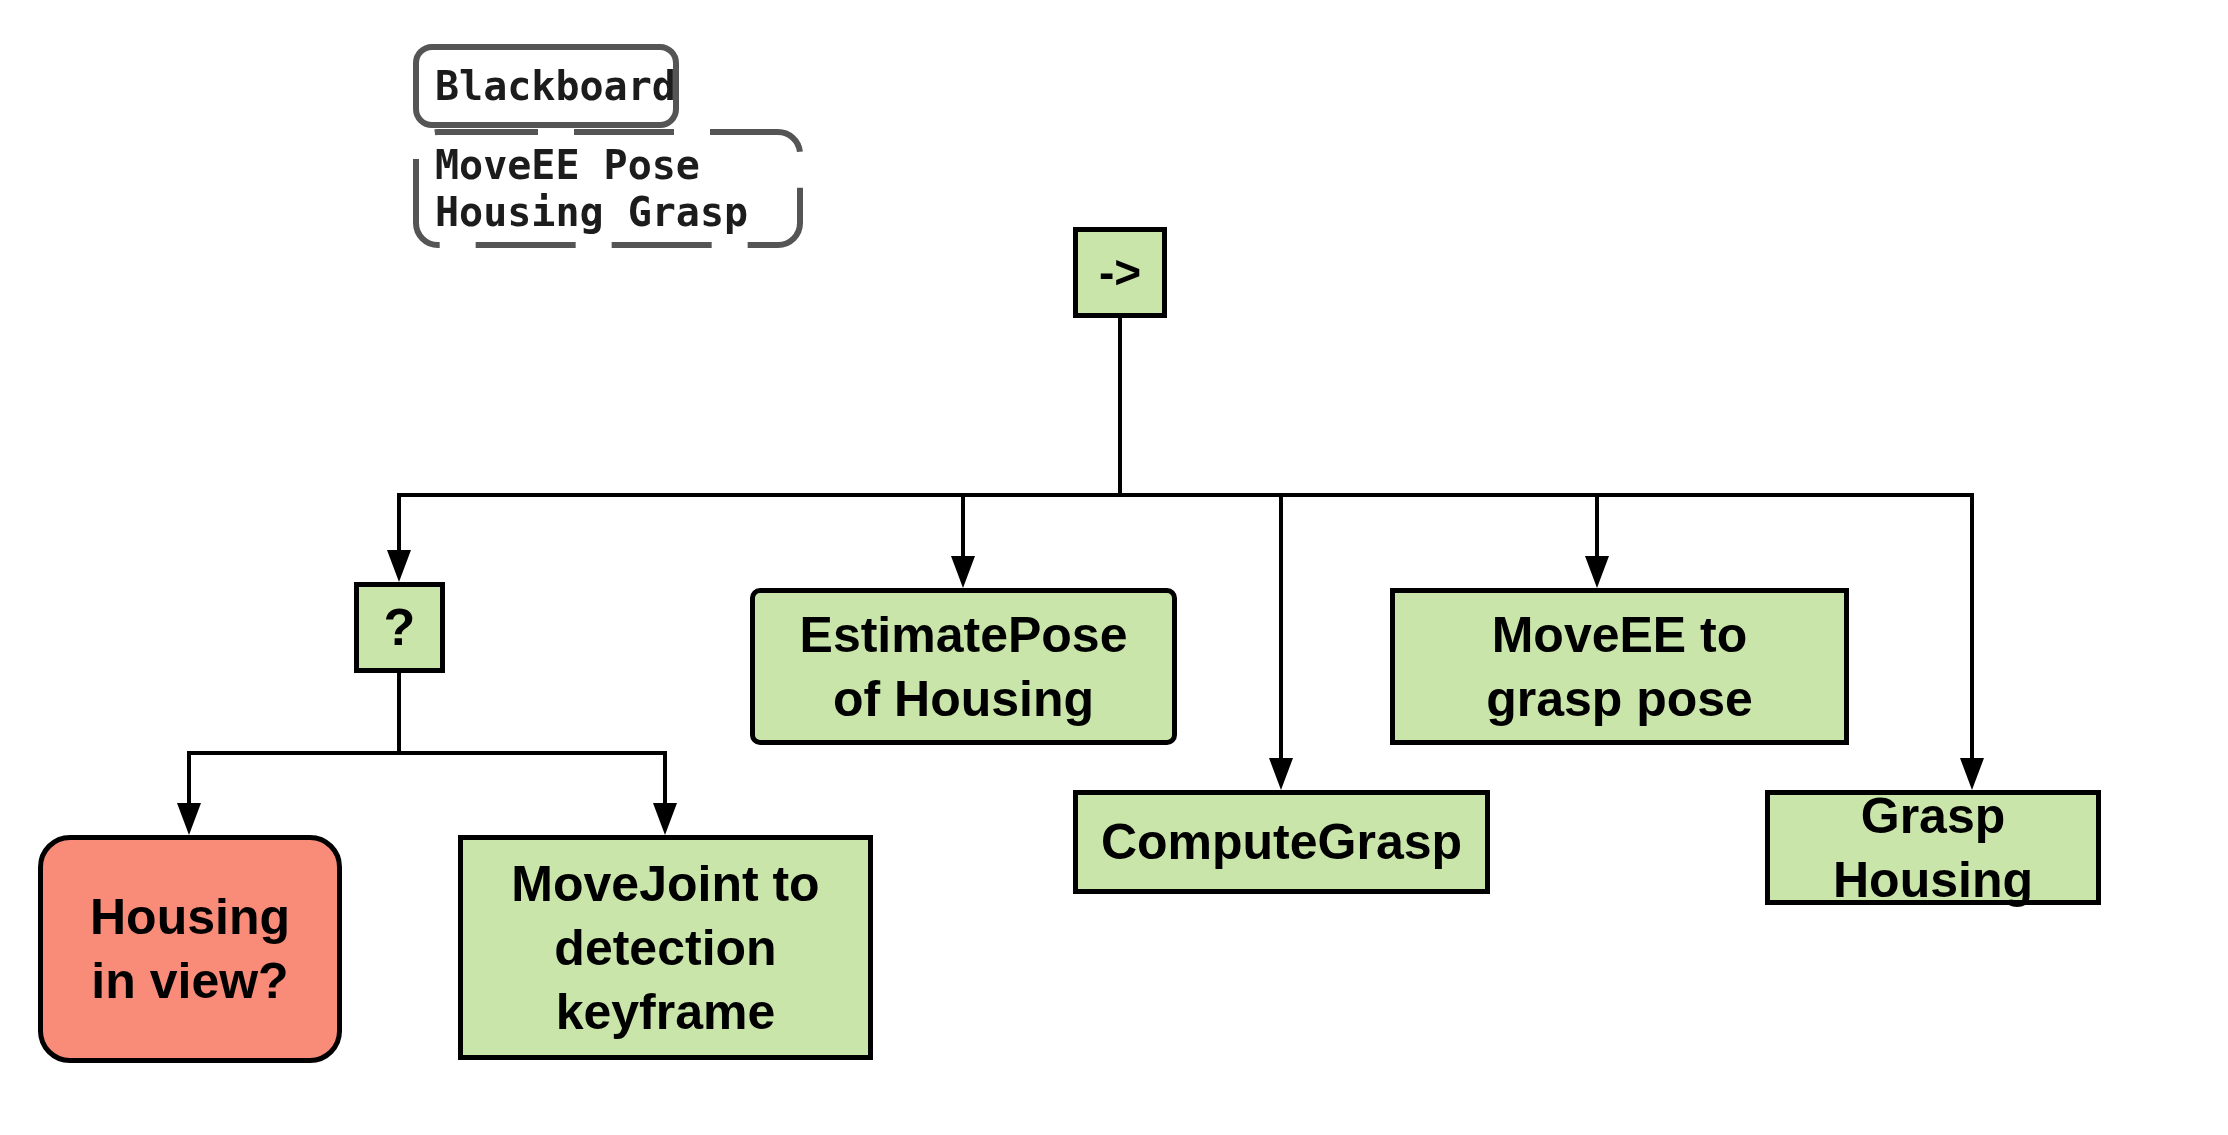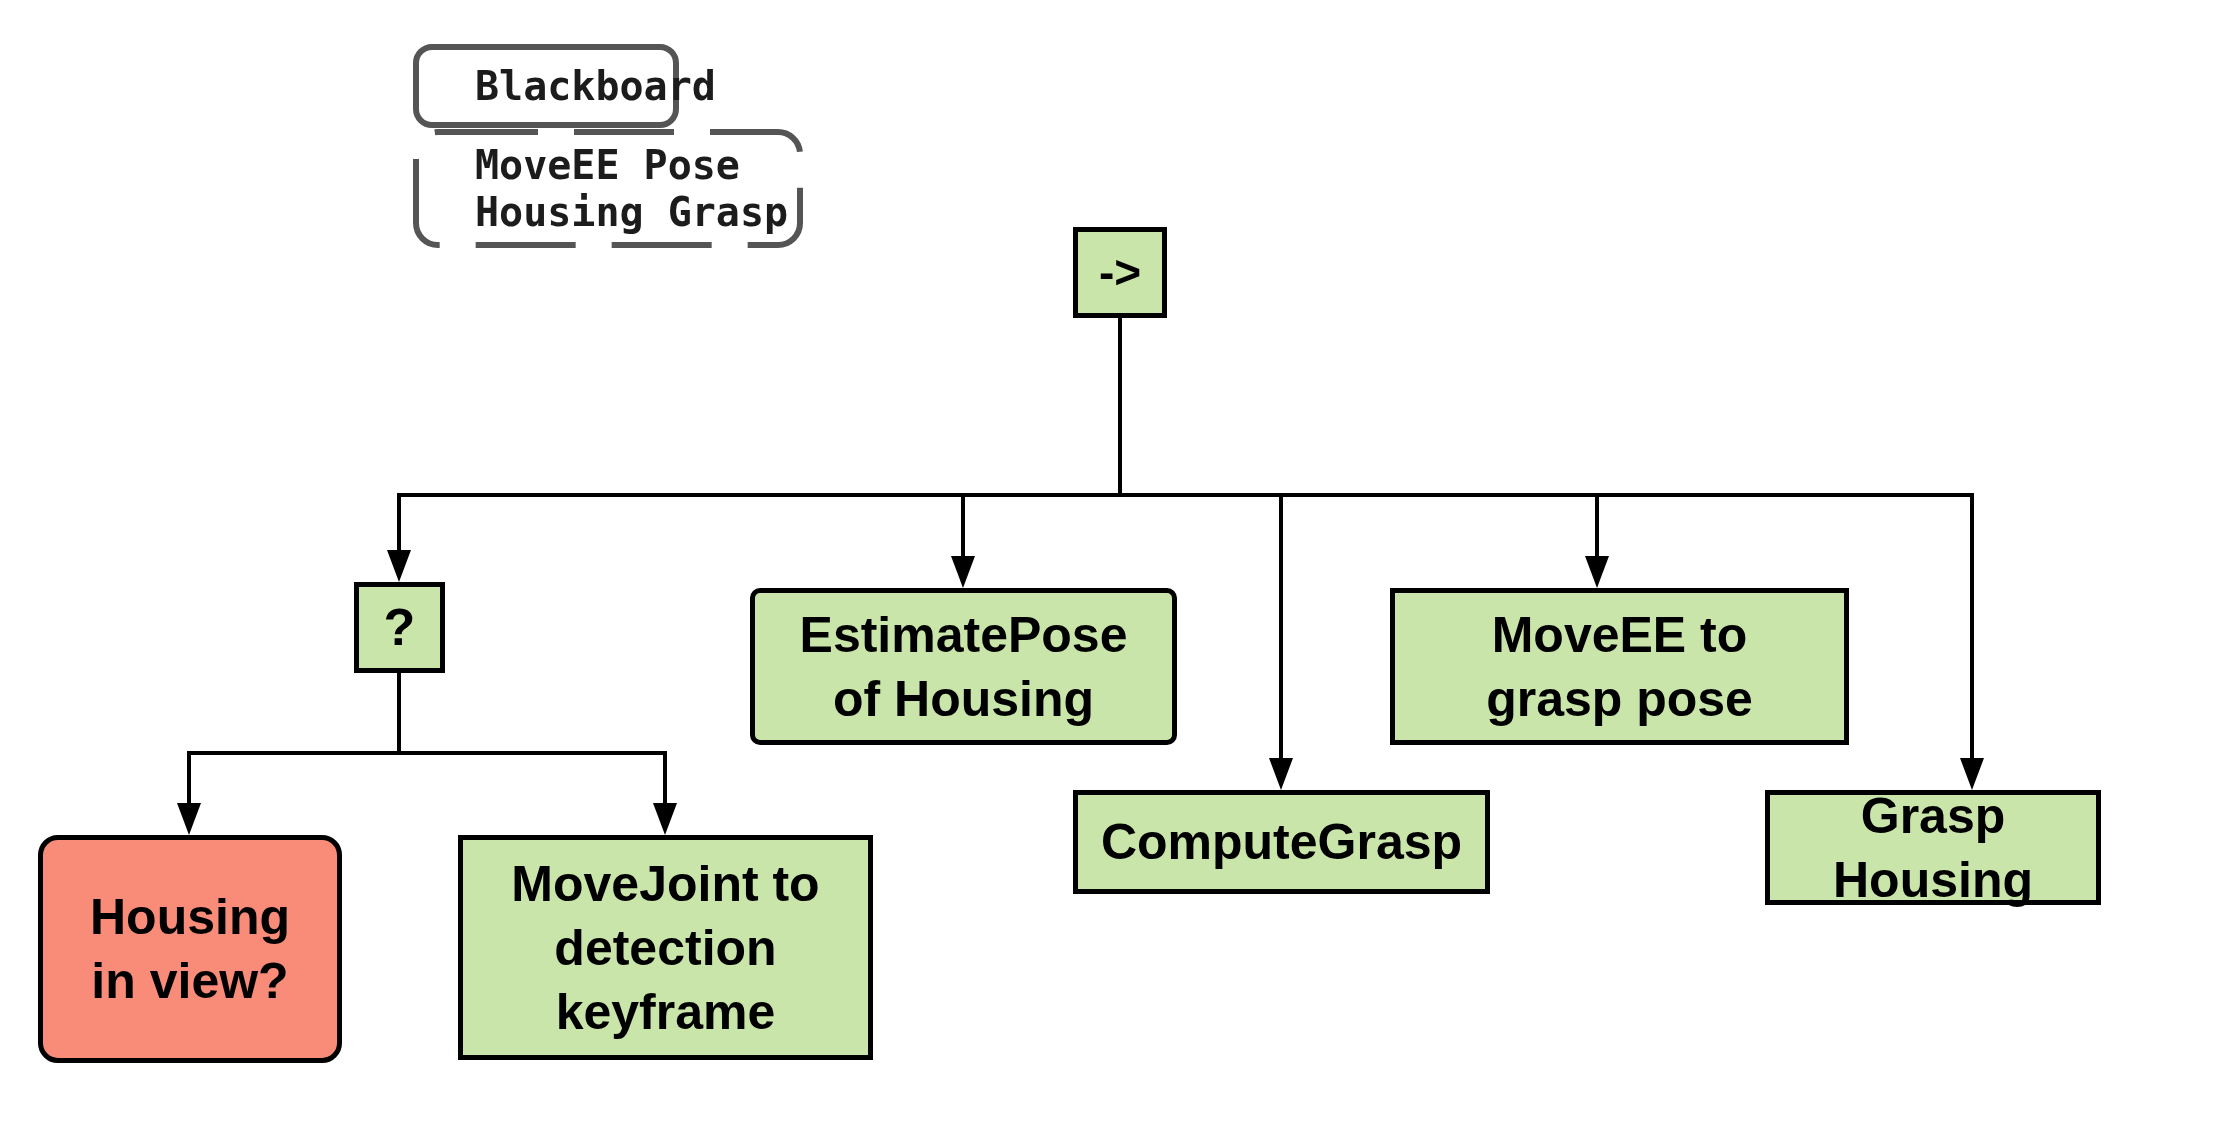--- a/index.html
+++ b/index.html
@@ -29,35 +29,34 @@
     text-align: center;
     white-space: pre-line;
   }
   #node-root      { left: 1073px; top: 227px; width: 94px;  height: 91px;  font-size: 46px; }
   #node-fallback  { left: 354px;  top: 582px; width: 91px;  height: 91px;  font-size: 52px; }
   #node-estimate  { left: 750px;  top: 588px; width: 427px; height: 157px; border-radius: 10px; }
   #node-moveee    { left: 1390px; top: 588px; width: 459px; height: 157px; }
   #node-compute   { left: 1073px; top: 790px; width: 417px; height: 104px; }
   #node-grasph    { left: 1765px; top: 790px; width: 336px; height: 115px; }
   #node-housingv  { left: 38px;   top: 835px; width: 304px; height: 228px;
-                    background: #f98b79; border-radius: 20px; }
+                    background: #f98b79; border-radius: 32px; }
   #node-movejoint { left: 458px;  top: 835px; width: 415px; height: 225px; }
 
   
   .bb-text {
     position: absolute;
     box-sizing: border-box;
     color: #1c1c1c;
     font-family: "DejaVu Sans Mono", "Liberation Mono", monospace;
     font-weight: bold;
     font-size: 40px;
     display: flex;
     flex-direction: column;
     justify-content: center;
-    margin-left: 40px;
   }
   #bb-title   { left: 413px; top: 44px;  width: 266px; height: 84px;  padding-left: 22px; }
   #bb-entries { left: 413px; top: 129px; width: 390px; height: 119px; padding-left: 22px; line-height: 47px; }
 </style>
 </head>
 <body>
 
 <div class="canvas">
 
   <svg class="wires" width="2228" height="1135" viewBox="0 0 2228 1135">

